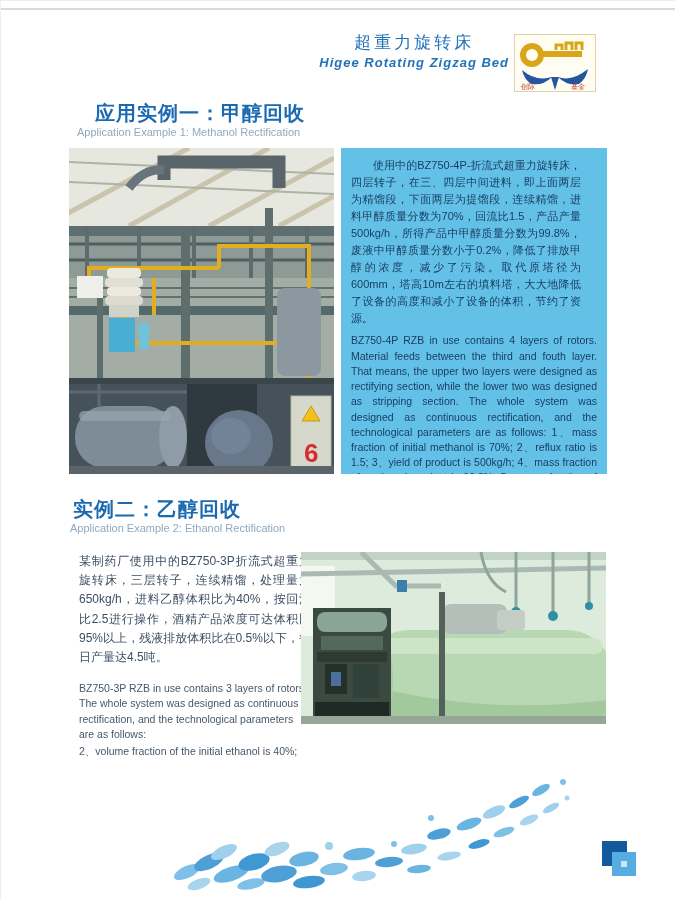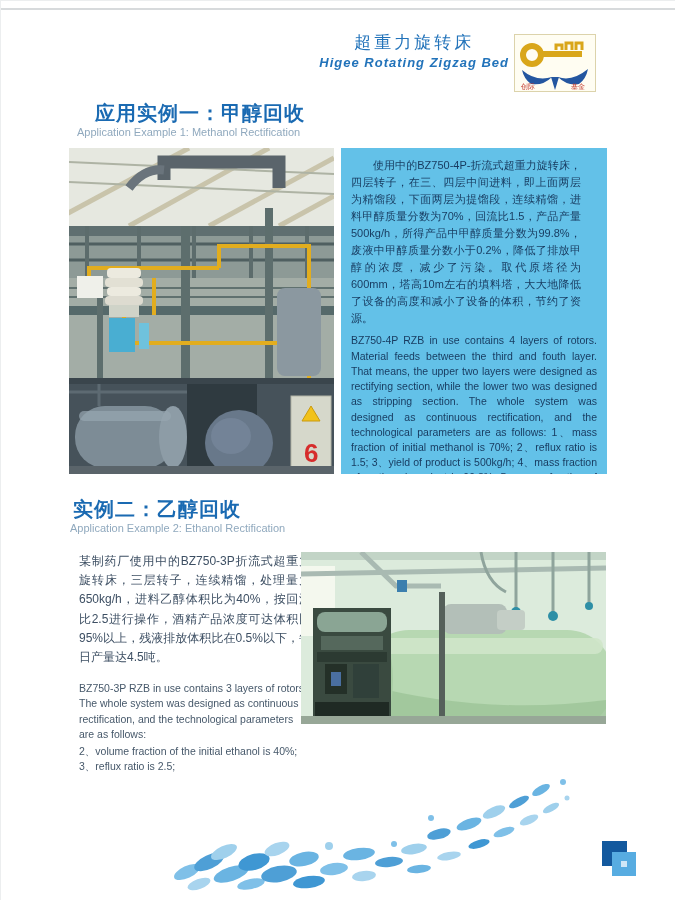--- a/index.html
+++ b/index.html
@@ -169,21 +169,20 @@
     <p class="en">BZ750-4P RZB in use contains 4 layers of rotors. Material feeds between the third and fouth layer. That means, the upper two layers were designed as rectifying section, while the lower two was designed as stripping section. The whole system was designed as continuous rectification, and the technological parameters are as follows: 1、mass fraction of initial methanol is 70%; 2、reflux ratio is 1.5; 3、yield of product is 500kg/h; 4、mass fraction of methanol product is 99.8%; 5、mass fraction of methanol contained in waste liquid is less than 0.2%. By using the RZB, the company decreased the concentration of methanol discharged, and reduced the pollution. This model of RZB can take place of the column whose diameter is 600mm, and height is about 10m. So the height and volume of the device is greatly reduced, that means resources were saved.</p>
   </div>
 
   <div class="sec-heading" id="s2-heading">实例二：乙醇回收</div>
   <div class="sec-sub" id="s2-sub">Application Example 2: Ethanol Rectification</div>
 
   <div class="s2-col">
     <p class="cn">某制药厂使用中的BZ750-3P折流式超重力旋转床，三层转子，连续精馏，处理量为650kg/h，进料乙醇体积比为40%，按回流比2.5进行操作，酒精产品浓度可达体积比95%以上，残液排放体积比在0.5%以下，每日产量达4.5吨。</p>
     <p class="en">BZ750-3P RZB in use contains 3 layers of rotors. The whole system was designed as continuous rectification, and the technological parameters are as follows:</p>
     <div class="s2-item">2、volume fraction of the initial ethanol is 40%;</div>
-    <div class="s2-item">3、reflux ratio is 2.5;</div>
   </div>
 
   <svg class="photo" id="photo2" viewBox="0 0 305 172" preserveAspectRatio="none">
     <rect width="305" height="172" fill="#dcebdc"></rect>
     <rect width="305" height="8" fill="#c2d4c6"></rect>
     <rect x="0" y="14" width="34" height="70" fill="#f4f8ee"></rect>
     <g stroke="#a9bab2" stroke-width="5" fill="none">
       <line x1="0" y1="22" x2="305" y2="16"></line>
       <path d="M60 0 L95 34 L140 34"></path>
     </g>

